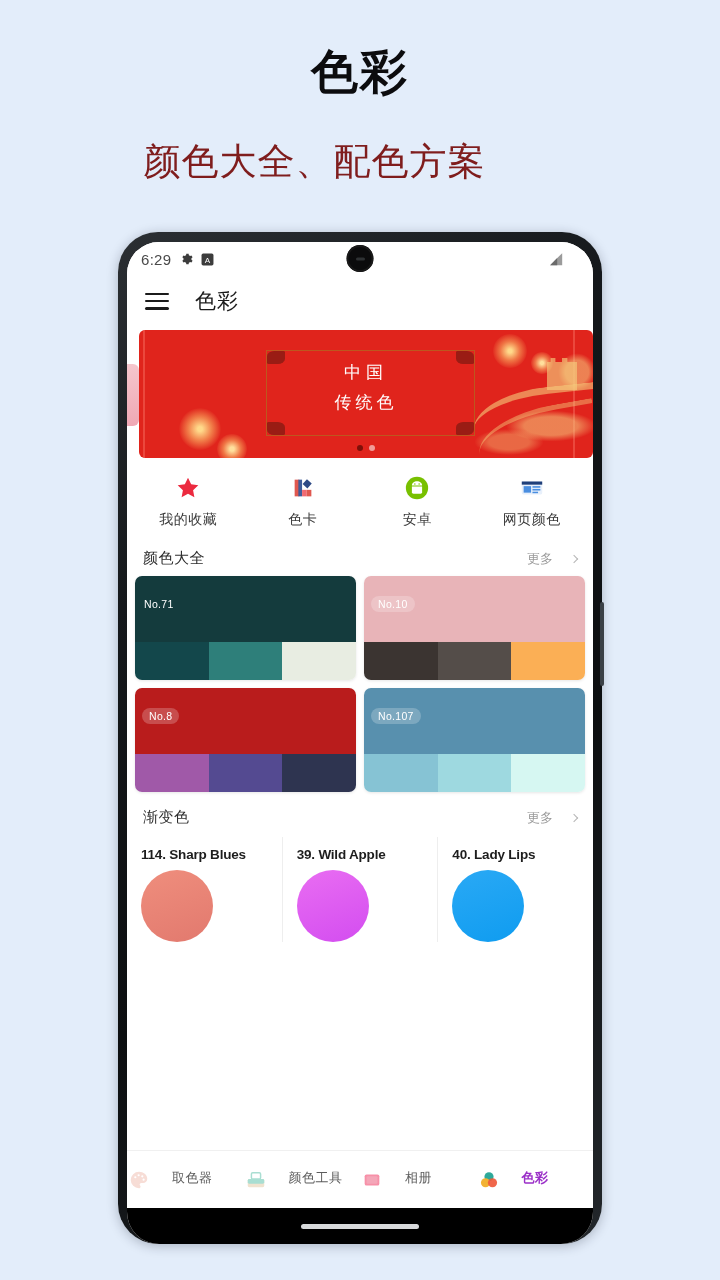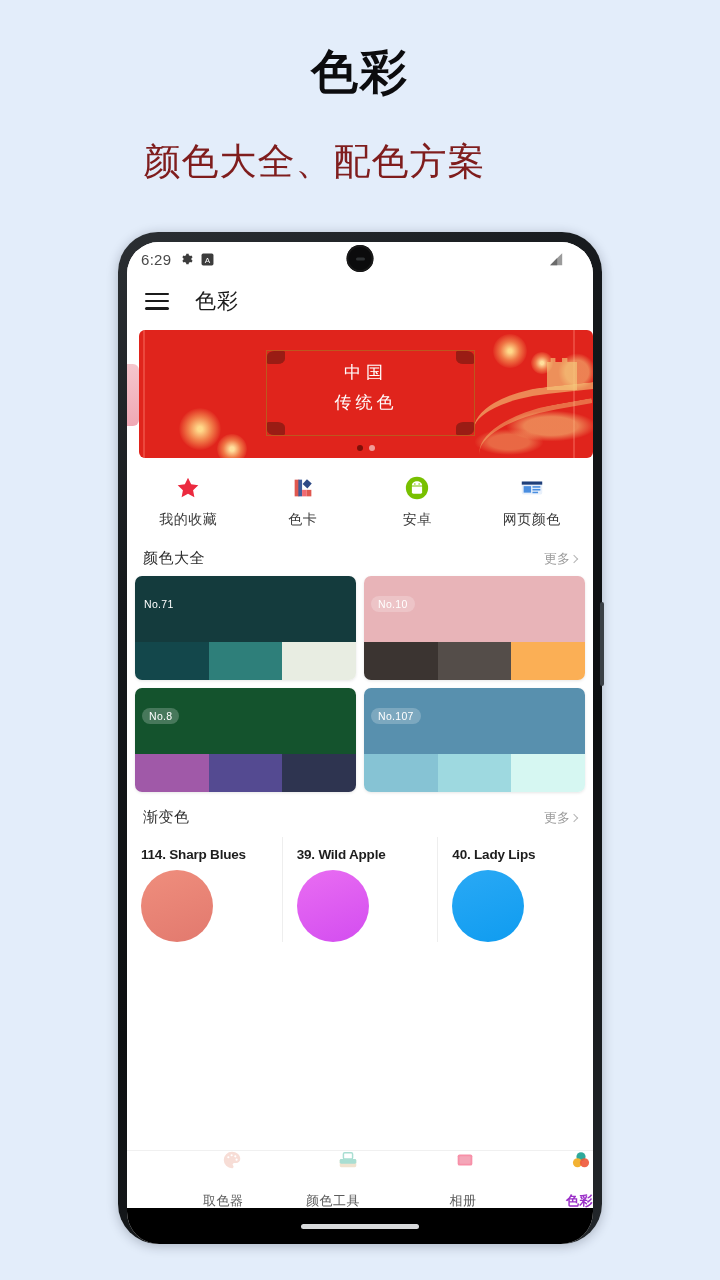--- a/index.html
+++ b/index.html
@@ -128,21 +128,21 @@
 
   
   .quick { display:flex; padding:16px 4px 10px; background:#fff; }
   .qitem { flex:1; display:flex; flex-direction:column; align-items:center; gap:9px; cursor:pointer; }
   .qicon { width:28px; height:28px; display:flex; align-items:center; justify-content:center; }
   .qlabel { font-size:14px; color:#3a3a3a; letter-spacing:.5px;text-align:center; }
 
   
   .sec-head { display:flex; align-items:center; padding:10px 16px 8px; }
   .sec-title { font-size:15px; color:#2d2d2d; letter-spacing:.5px; }
-  .sec-more { margin-left:auto; font-size:13px; color:#9a9a9a; display:flex; align-items:center; gap:1px; cursor:pointer;}
+  .sec-more { margin-left:auto; font-size:13px; color:#9a9a9a; display:flex; align-items:center; gap:18px; cursor:pointer;}
   .chev { width:6px; height:6px; border-right:1.4px solid #b5b5b5; border-top:1.4px solid #b5b5b5; transform:rotate(45deg); }
 
   
   .pal-grid { display:grid; grid-template-columns:1fr 1fr; gap:8px; padding:0 8px 6px; }
   .pal-card { border-radius:7px; overflow:hidden; box-shadow:0 1px 3px rgba(0,0,0,.10); cursor:pointer; }
   .pal-main { height:66px; position:relative; }
   .pal-badge {
     position:absolute; left:7px; top:20px; font-size:10.5px; color:#fff;
     background:rgba(255,255,255,.22); padding:2px 7px; border-radius:9px; letter-spacing:.3px;
   }
@@ -155,21 +155,21 @@
   .grad-card { flex:1; padding:10px 0 0 14px; border-left:1px solid #eee; cursor:pointer; }
   .grad-card:first-child { border-left:none; }
   .grad-name { font-size:13.5px; color:#1d1d1d; font-weight:700; letter-spacing:-.2px; }
   .grad-ball { margin-top:8px; width:72px; height:72px; border-radius:50%; }
 
   
   .bottomnav {
     flex:0 0 58px; height:58px; background:#fff; display:flex; align-items:center;
     border-top:1px solid #f0f0f0;
   }
-  .nav-item { flex:1; display:flex; flex-direction:column; align-items:flex-end; gap:21px; cursor:pointer; }
+  .nav-item { flex:1; display:flex; flex-direction:row; align-items:flex-start; gap:21px; cursor:pointer; }
   .nav-ico { width:24px; height:22px; display:flex; align-items:center; justify-content:center; }
   .nav-label { font-size:13px; color:#5c5c5c; letter-spacing:.5px; }
   .nav-item.active .nav-label { color:#9b30c8; font-weight:700; }
 
   
   .gesture-area { flex:0 0 36px; background:#000; display:flex; align-items:center; justify-content:center; }
   .gesture-bar { width:118px; height:5px; border-radius:3px; background:#d8dadc; }
 </style>
 </head>
 <body>
@@ -324,21 +324,21 @@
             <div class="pal-main" style="background:#e8b4b8">
               <span class="pal-badge">No.10</span>
             </div>
             <div class="pal-strip">
               <div style="background:#3b3431"></div>
               <div style="background:#544d49"></div>
               <div style="background:#fbaf55"></div>
             </div>
           </div>
           <div class="pal-card">
-            <div class="pal-main" style="background:#14532d">
+            <div class="pal-main" style="background:#b91c1c">
               <span class="pal-badge">No.8</span>
             </div>
             <div class="pal-strip">
               <div style="background:#a059a8"></div>
               <div style="background:#544a91"></div>
               <div style="background:#2e3450"></div>
             </div>
           </div>
           <div class="pal-card">
             <div class="pal-main" style="background:#5890ae">

